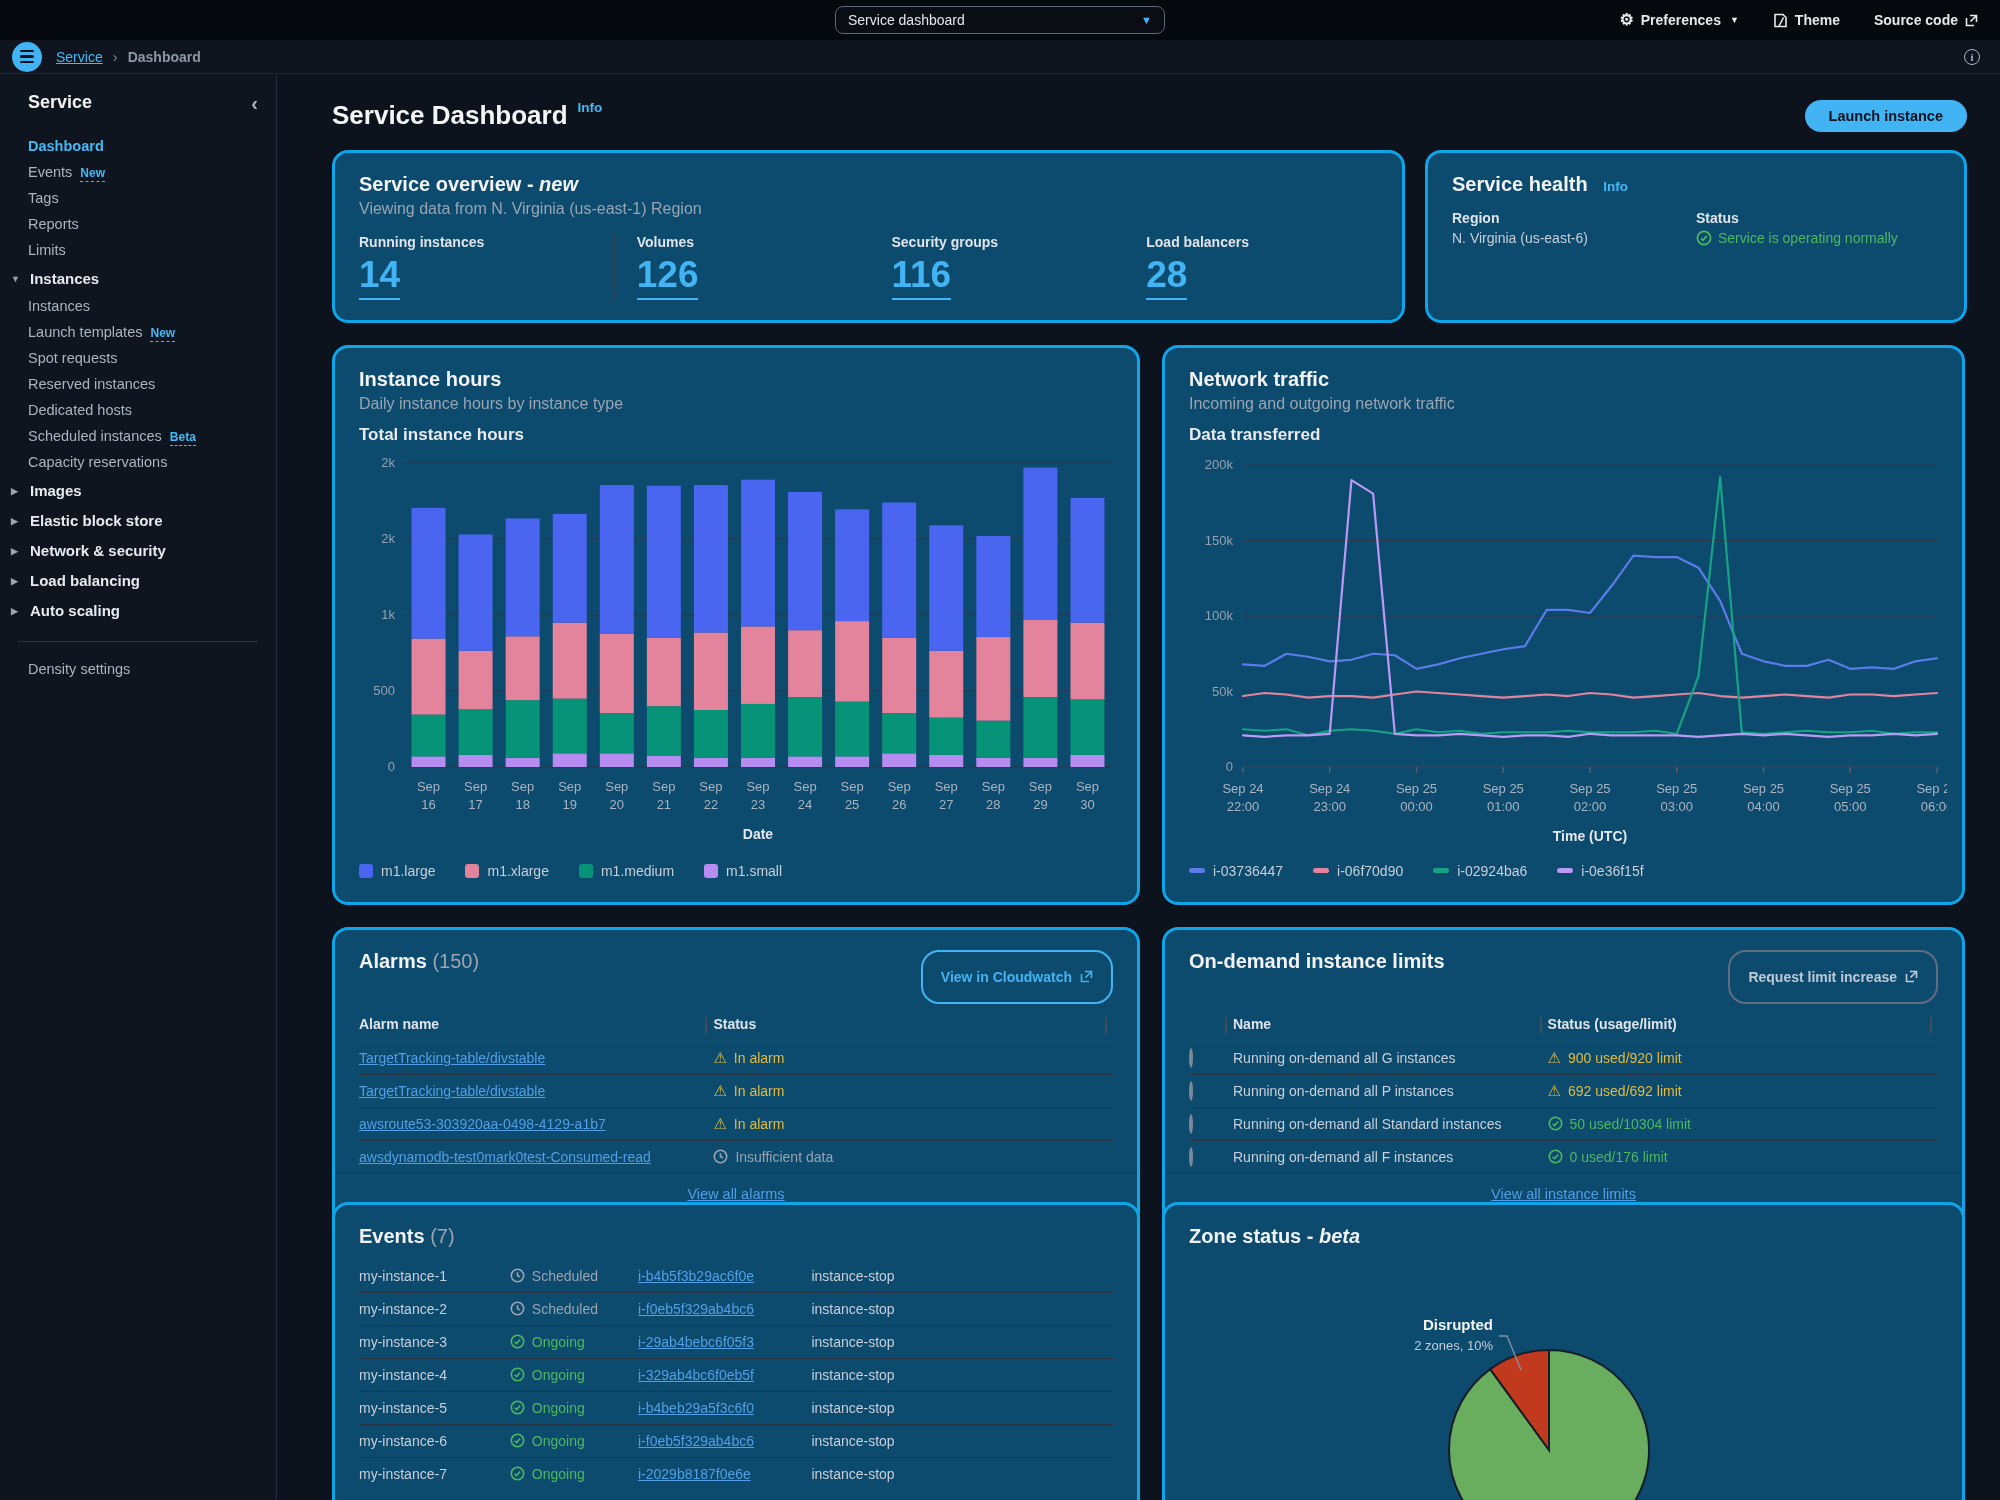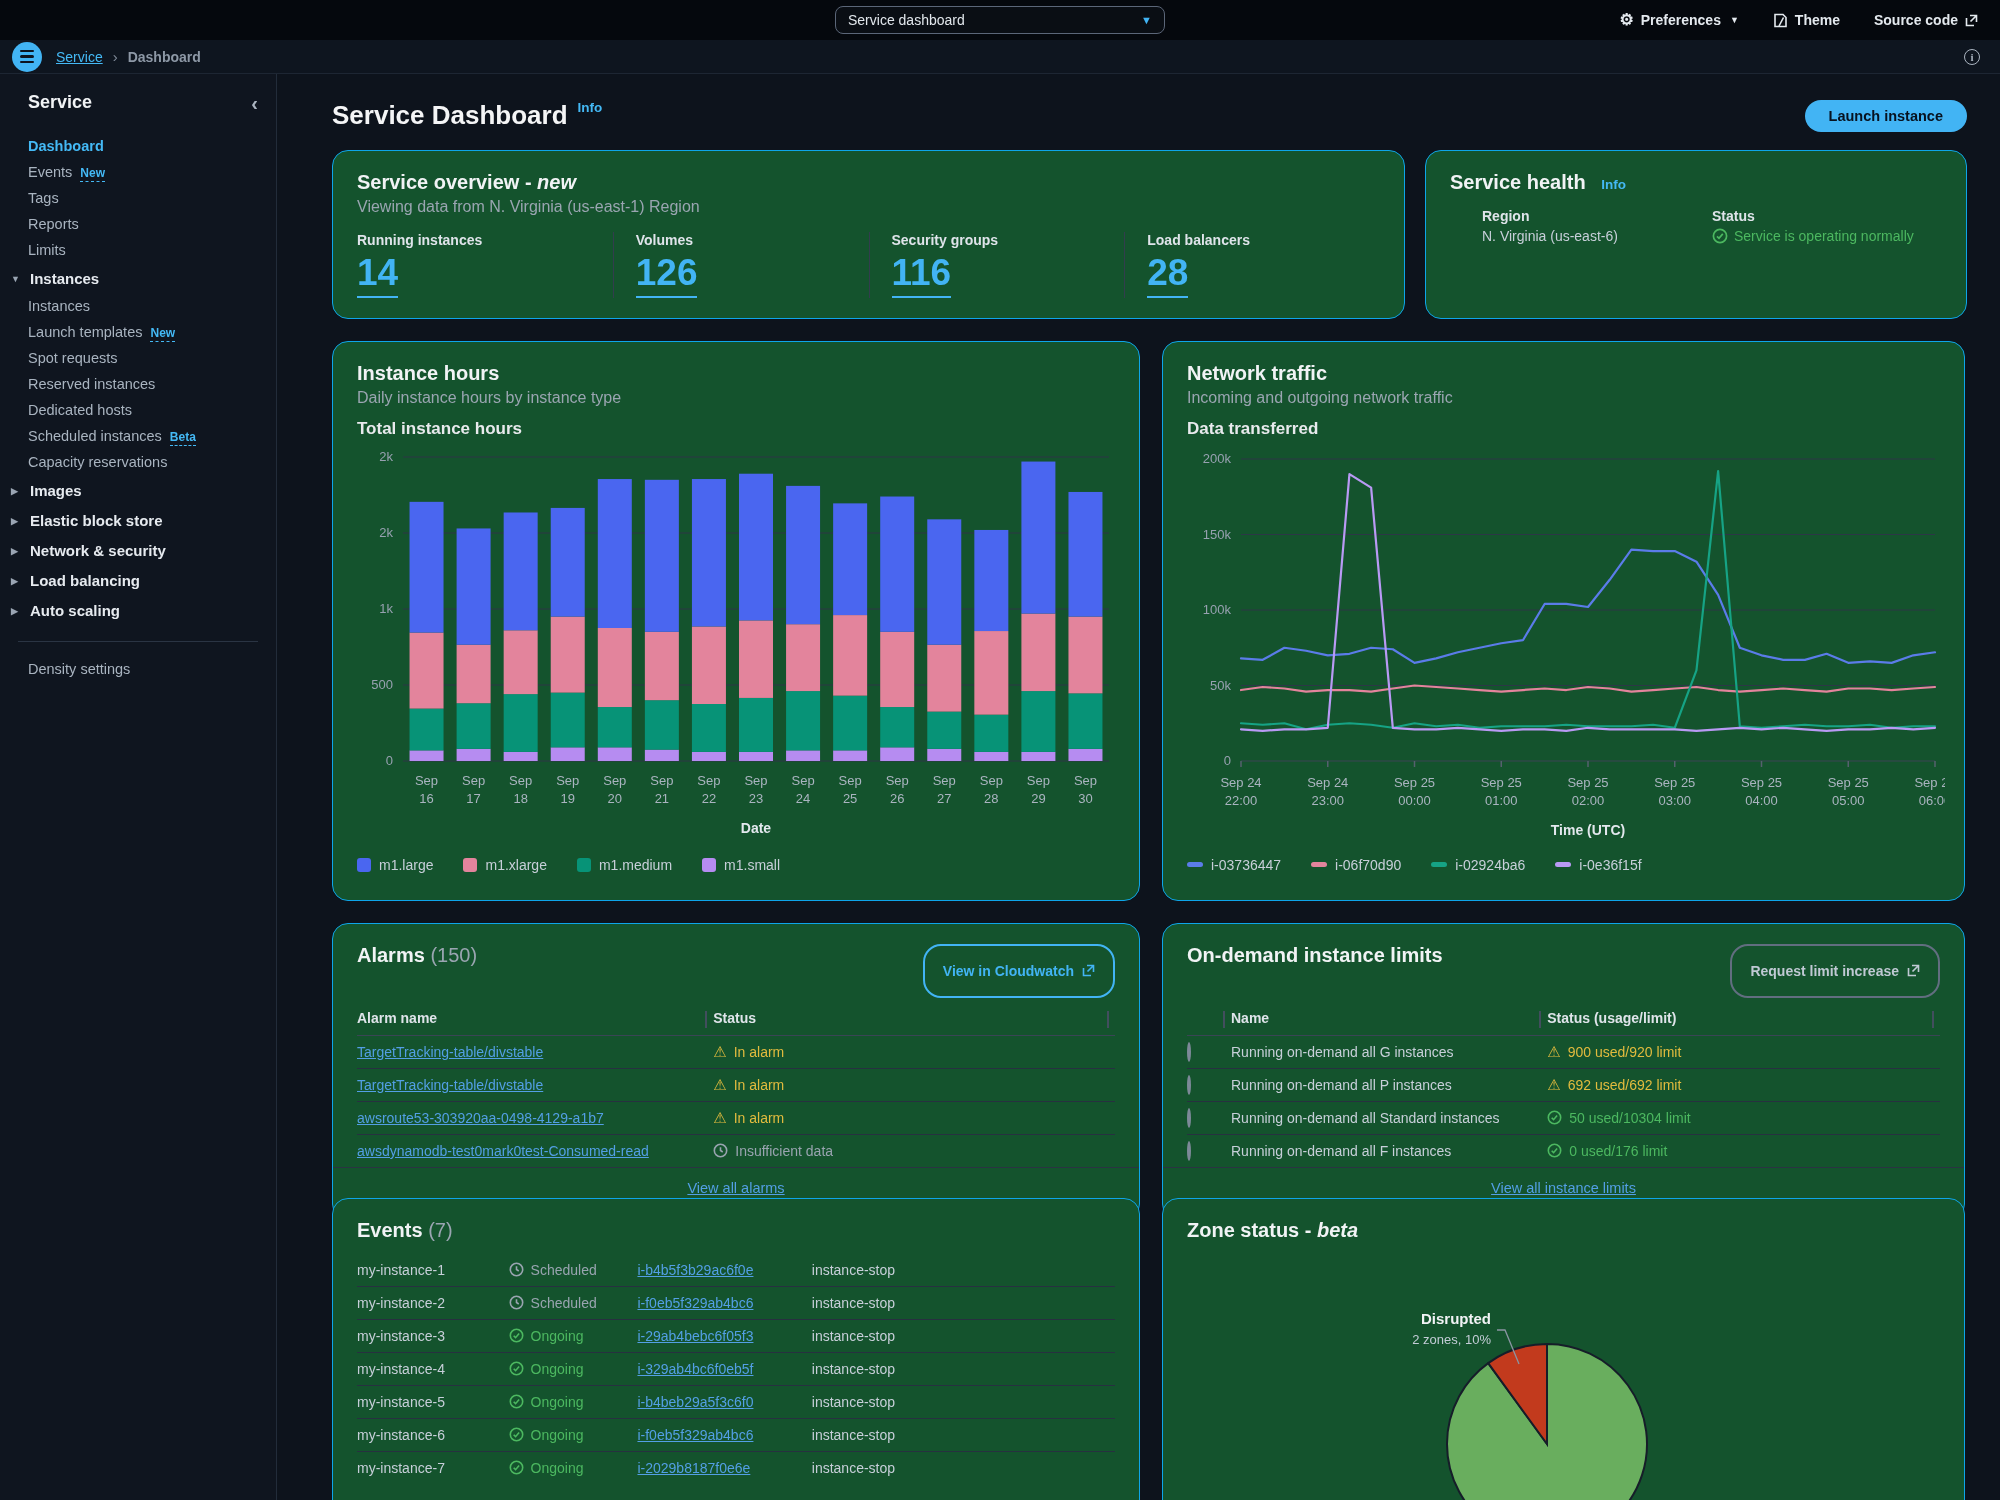--- a/index.html
+++ b/index.html
@@ -51,21 +51,21 @@
   main { flex:1; padding:26px 35px 0 55px; }
   .page-head { display:flex; align-items:flex-start; }
   .page-title { font-size:26px; font-weight:bold; color:#f4f5f6; }
   .info-link { color:#44b9f5; font-size:13.5px; font-weight:bold; margin-left:10px; cursor:pointer; }
   .btn-primary { margin-left:auto; background:#42b4f4; color:#07121f; border:none; border-radius:20px;
     font-size:14.5px; font-weight:bold; padding:8px 24px; cursor:pointer; font-family:inherit; }
 
   .grid-r1 { display:grid; grid-template-columns:1073px 542px; gap:20px; margin-top:18px; }
   .grid-r  { display:grid; grid-template-columns:808px 803px; gap:22px; margin-top:22px; }
 
-  .panel { background:#14532d; border:1px solid #0ea5e9; border-radius:16px; padding:20px 24px; position:relative; }
+  .panel { background:#0c4a6e; border:3px solid #0ea5e9; border-radius:16px; padding:20px 24px; position:relative; }
   .p-title { font-size:20px; font-weight:bold; color:#f1f3f5; }
   .p-title .count { font-weight:normal; color:#9aa5b1; }
   .p-title em { font-style:italic; }
   .p-sub { font-size:16px; color:#9aa5b1; margin-top:4px; }
   .p-headrow { display:flex; align-items:flex-start; }
 
   .btn-outline-blue, .btn-outline-gray { border-radius:18px; font-size:14px; font-weight:bold; padding:17px 18px;
     background:transparent; display:flex; align-items:center; gap:8px; cursor:pointer; font-family:inherit; margin-left:auto; }
   .btn-outline-blue { border:2px solid #42b4f4; color:#42b4f4; }
   .btn-outline-gray { border:2px solid #626e80; color:#c0c9d4; }
@@ -73,21 +73,21 @@
   
   .stats { display:grid; grid-template-columns:1fr 1fr 1fr 1fr; margin-top:16px; }
   .stat { padding-left:22px; }
   .stat:first-child { padding-left:0; }
   .stat + .stat { border-left:1px solid #323d4d; }
   .stat-label { font-size:14px; font-weight:bold; color:#dfe4ea; }
   .stat-value { display:inline-block; font-size:37px; font-weight:bold; color:#42b4f4; line-height:1.15; margin-top:4px;
     border-bottom:2.5px solid #42b4f4; padding-bottom:1px; cursor:pointer; }
 
   
-  .health-grid { display:grid; grid-template-columns:1fr 1fr; margin-top:14px;margin-left:32px; }
+  .health-grid { display:grid; grid-template-columns:1fr 1fr; margin-top:14px; }
   .h-label { font-size:14px; font-weight:bold; color:#dfe4ea; margin-bottom:4px; }
   .h-value { font-size:14px; color:#c7cfd9; }
   .status-ok { color:#4cb860; display:flex; align-items:center; gap:6px; font-size:14px; }
 
   
   .inner-title { font-size:17px; font-weight:bold; color:#e8eaed; margin:12px 0 6px 0; }
   .legend { display:flex; gap:30px; margin-top:4px; font-size:14px; color:#c7cfd9; align-items:center; }
   .lg-item { display:flex; align-items:center; gap:8px; }
   .lg-sq { width:14px; height:14px; border-radius:3px; }
   .lg-dash { width:16px; height:5px; border-radius:3px; }

